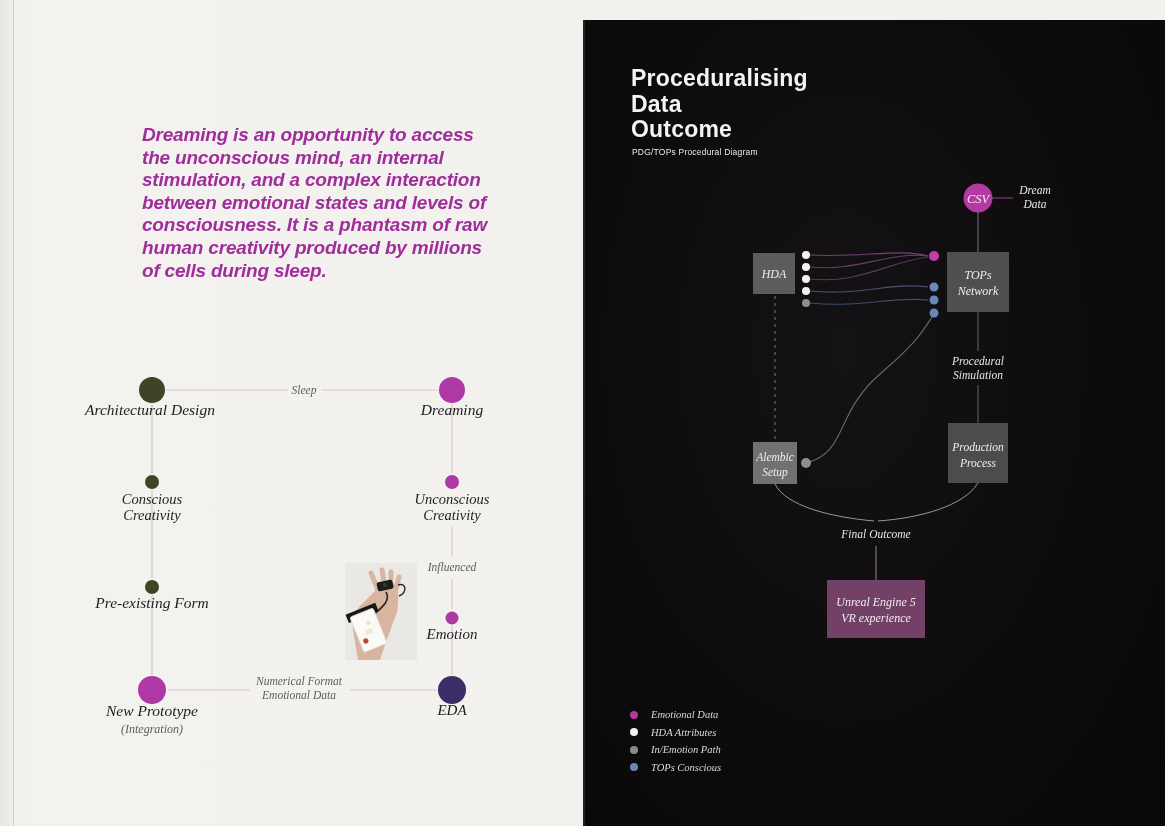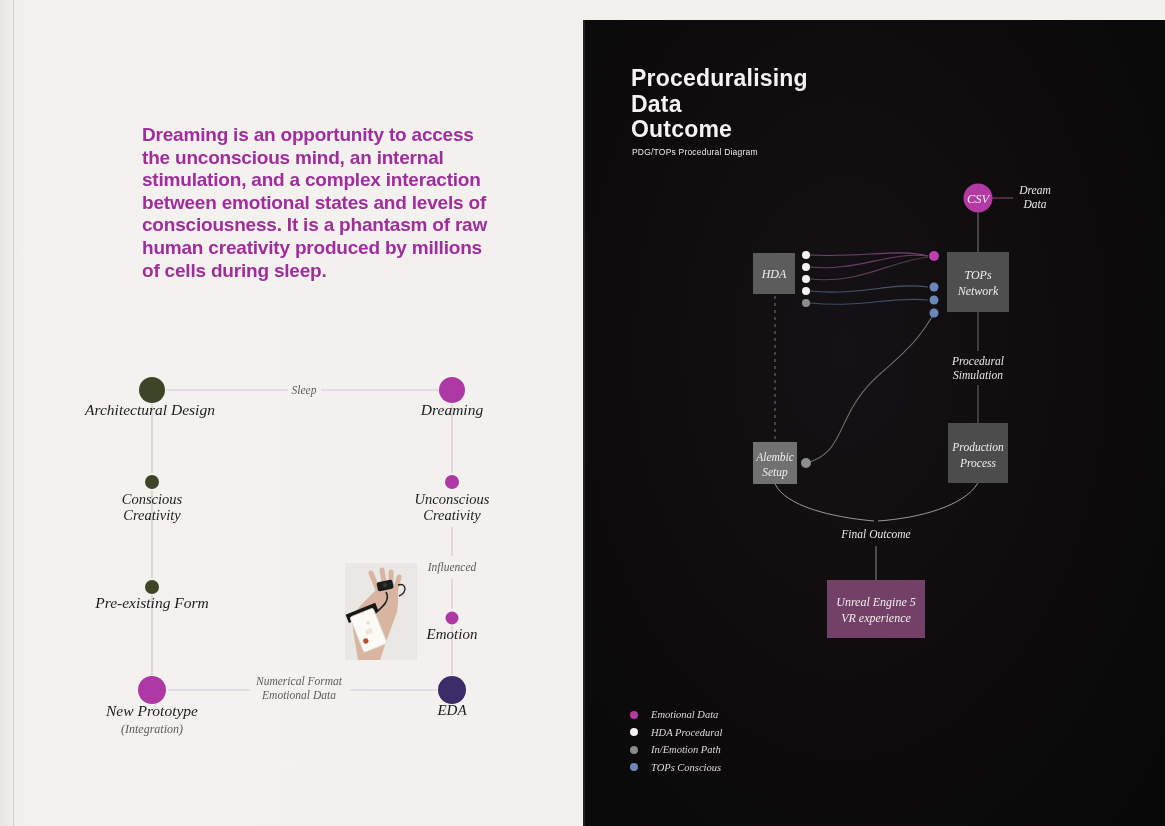--- a/index.html
+++ b/index.html
@@ -3,21 +3,21 @@
 <meta charset="utf-8">
 <style>
   html,body{margin:0;padding:0;background:#2a2a2a;}
   .canvas{position:relative;width:1165px;height:826px;overflow:hidden;background:#f2f1ee;font-family:"Liberation Sans",sans-serif;}
 
   
   .page-left{position:absolute;left:0;top:0;width:583px;height:826px;
     background:linear-gradient(90deg,#e7e6e2 0px,#f0efec 14px,#f3f2ef 30px,#f2f1ee 100%);}
   .paper-edge{position:absolute;left:13px;top:0;width:1px;height:826px;background:#cfcec9;}
   .intro{position:absolute;left:142px;top:124px;width:356px;margin:0;
-    font-weight:bold;font-size:19px;line-height:22.6px;letter-spacing:-0.2px;color:#a12d9d;}
+    font-weight:bold;font-size:19px;line-height:22.6px;letter-spacing:-0.2px;color:#a12d9d;font-style:italic;}
 
   .left-diagram,.flowchart{position:absolute;top:0;pointer-events:none;}
   .left-diagram{left:0;width:583px;height:826px;}
   .flowchart{left:583px;width:582px;height:826px;}
 
   .node-label{font-family:"Liberation Serif",serif;font-style:italic;fill:#1d1d1d;}
   .sub-label{font-family:"Liberation Serif",serif;font-style:italic;fill:#5f5c58;}
 
   
   .page-right{position:absolute;left:583px;top:0;width:582px;height:826px;
@@ -194,21 +194,21 @@
     <text class="wf-box-label" x="876" y="622" font-size="12" text-anchor="middle">VR experience</text>
   </svg>
 
   <div class="legend">
     <div class="legend-row">
       <span class="legend-dot lg0"></span>
       <span class="legend-label">Emotional Data</span>
     </div>
     <div class="legend-row">
       <span class="legend-dot lg1"></span>
-      <span class="legend-label">HDA Procedural</span>
+      <span class="legend-label">HDA Attributes</span>
     </div>
     <div class="legend-row">
       <span class="legend-dot lg2"></span>
       <span class="legend-label">In/Emotion Path</span>
     </div>
     <div class="legend-row">
       <span class="legend-dot lg3"></span>
       <span class="legend-label">TOPs Conscious</span>
     </div>
   </div>

